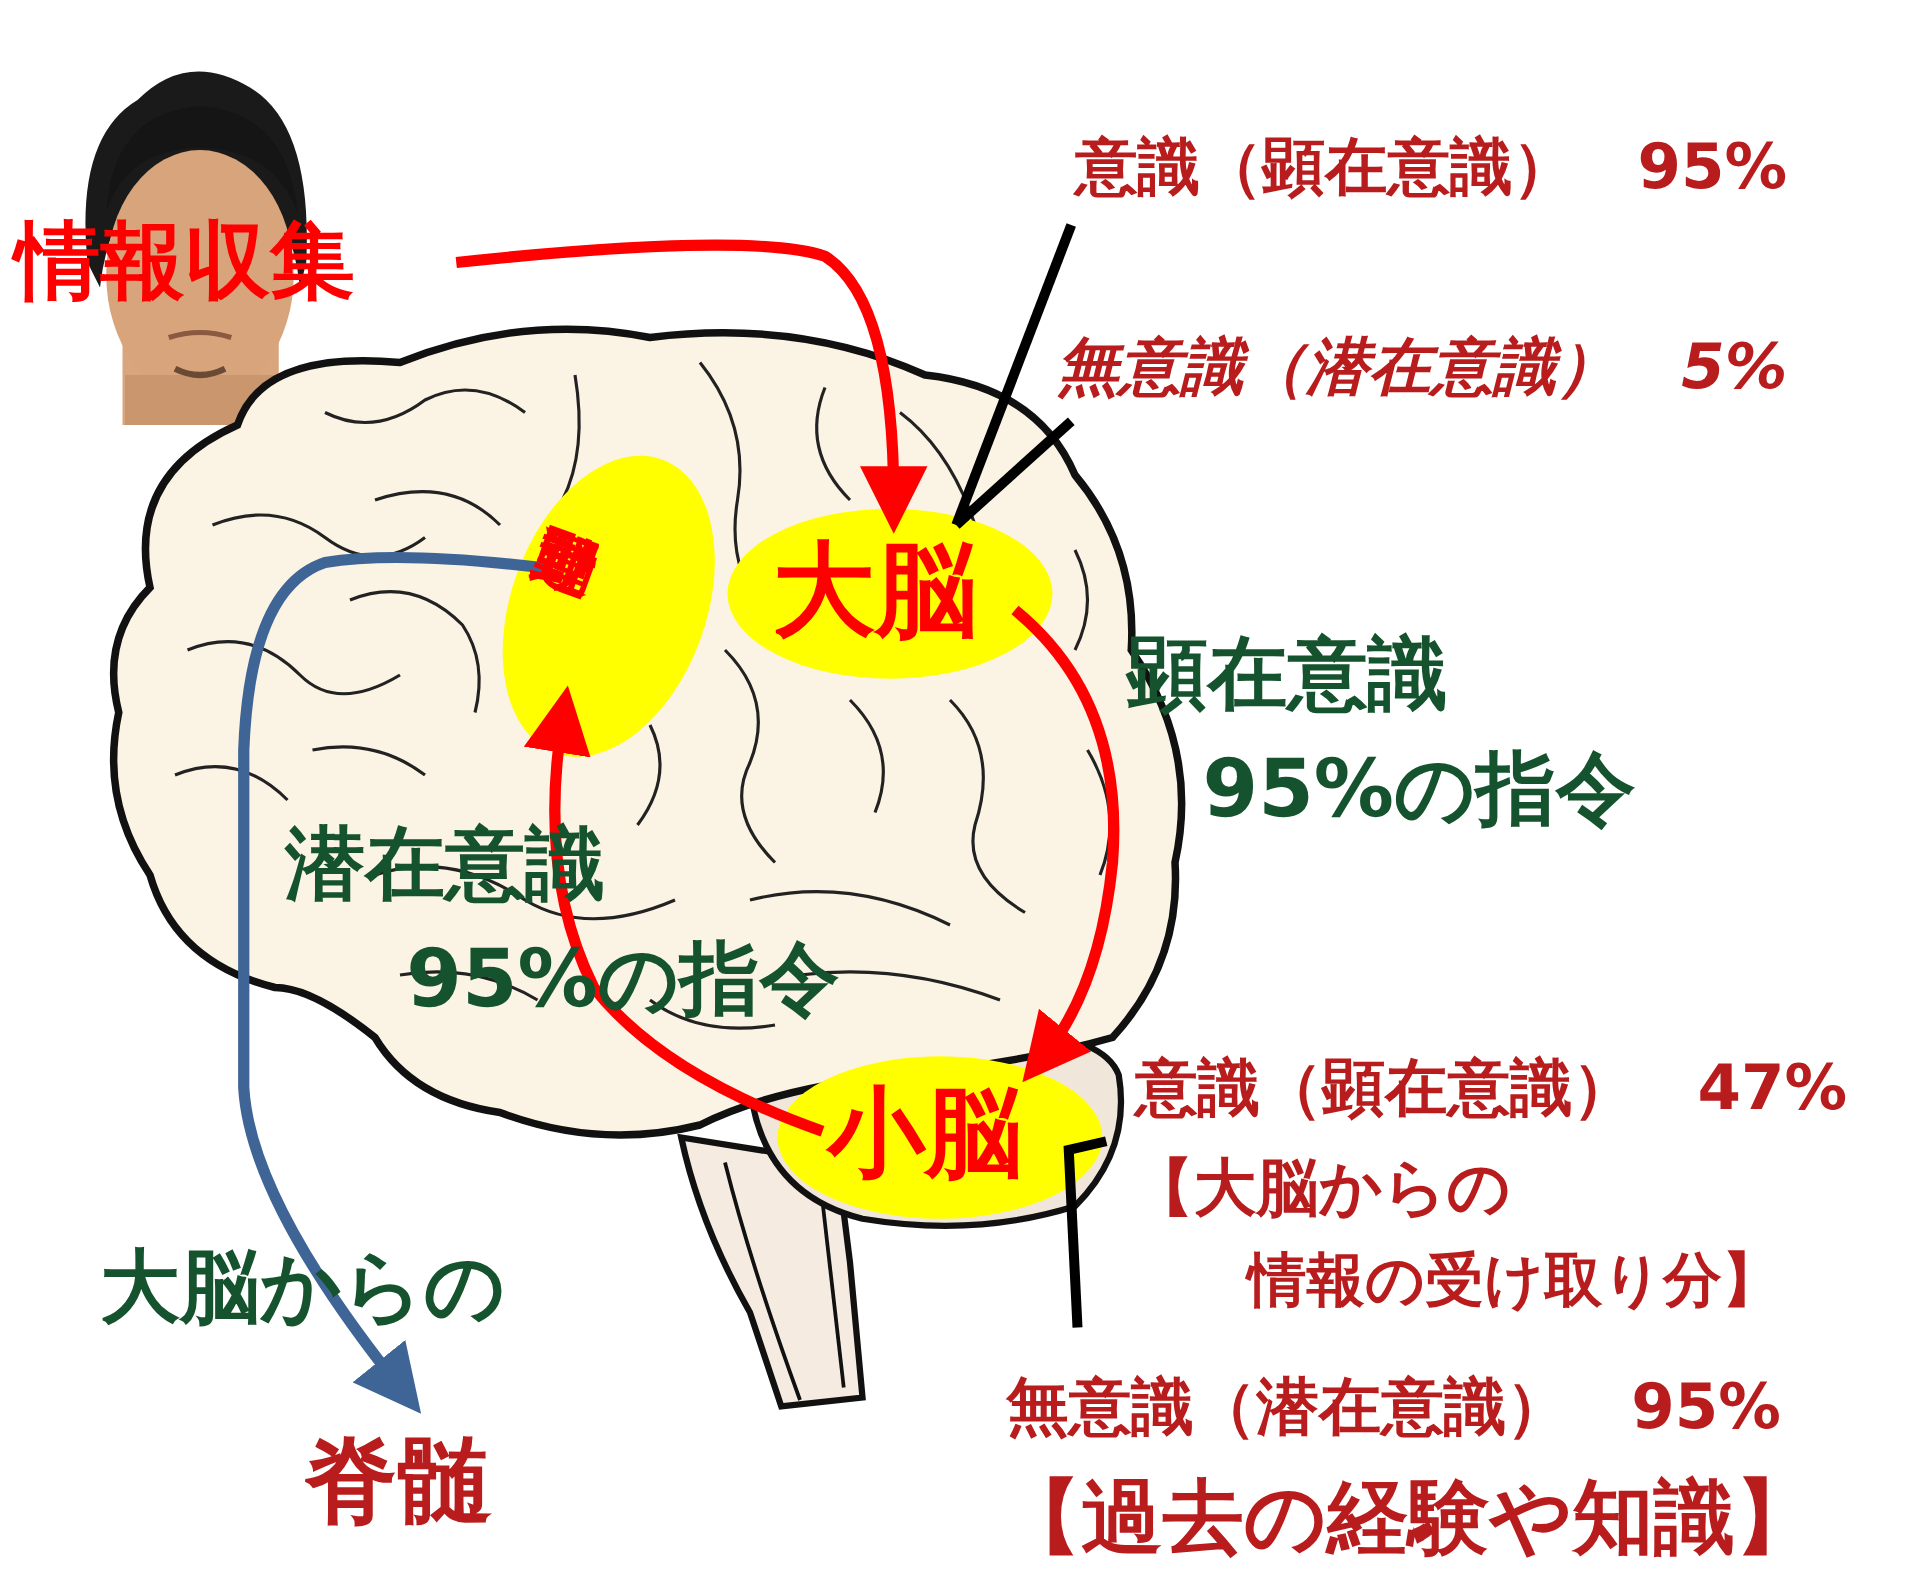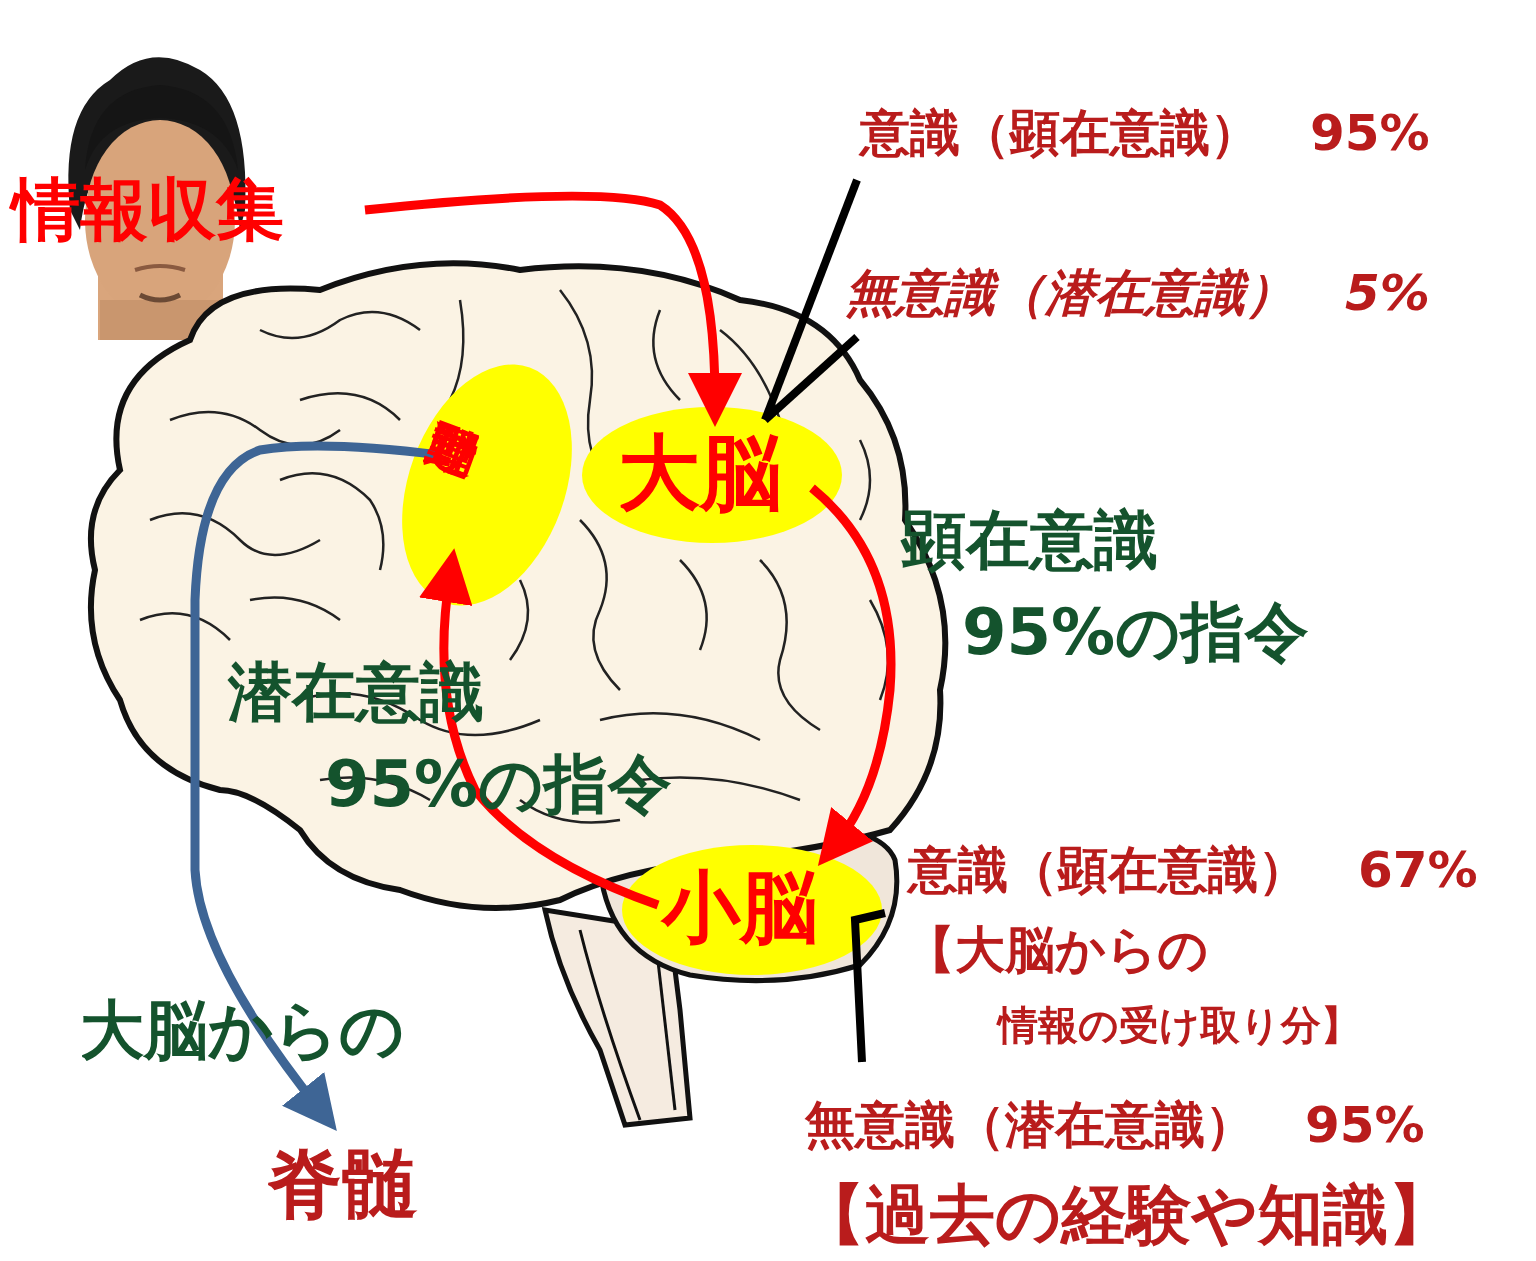--- a/index.html
+++ b/index.html
@@ -95,20 +95,20 @@
 <div class="lbl red" style="left:618px; top:432px; font-size:82px;">大脳</div>
 <div class="lbl red" style="left:450px; top:390px; font-size:50px; writing-mode:vertical-rl; transform:rotate(20deg); transform-origin: center;">運動野</div>
 <div class="lbl red" style="left:662px; top:868px; font-size:78px;">小脳</div>
 
 <div class="lbl black" style="left:902px; top:508px; font-size:64px;">顕在意識</div>
 <div class="lbl black" style="left:962px; top:600px; font-size:64px;">95%の指令</div>
 
 <div class="lbl black" style="left:228px; top:660px; font-size:64px;">潜在意識</div>
 <div class="lbl black" style="left:325px; top:752px; font-size:64px;">95%の指令</div>
 
-<div class="lbl blue" style="left:908px; top:845px; font-size:50px;">意識（顕在意識）　67%</div>
+<div class="lbl blue" style="left:908px; top:845px; font-size:50px;">意識（顕在意識）　47%</div>
 <div class="lbl blue" style="left:905px; top:925px; font-size:50px;">【大脳からの</div>
-<div class="lbl blue" style="left:998px; top:1005px; font-size:40px;">情報の受け取り分】</div>
+<div class="lbl blue" style="left:998px; top:1005px; font-size:47px;font-family:Liberation Mono, monospace;">情報の受け取り分】</div>
 <div class="lbl blue" style="left:805px; top:1100px; font-size:50px;">無意識（潜在意識）　95%</div>
 <div class="lbl blue" style="left:800px; top:1182px; font-size:65px;">【過去の経験や知識】</div>
 
 <div class="lbl black" style="left:80px; top:998px; font-size:64px;">大脳からの</div>
-<div class="lbl blue" style="left:242px; top:1146px; font-size:76px;margin-left:24px;">脊髄</div>
+<div class="lbl blue" style="left:242px; top:1146px; font-size:76px;">脊髄</div>
 
 </body></html>

